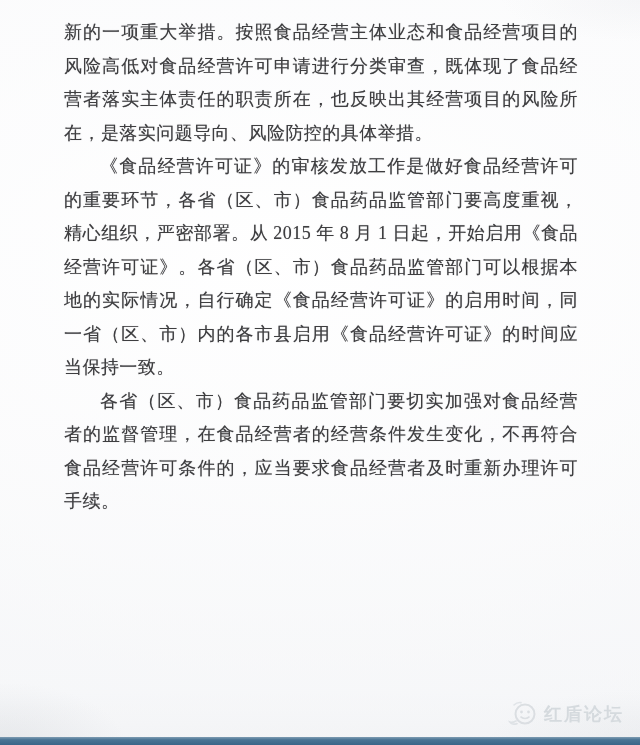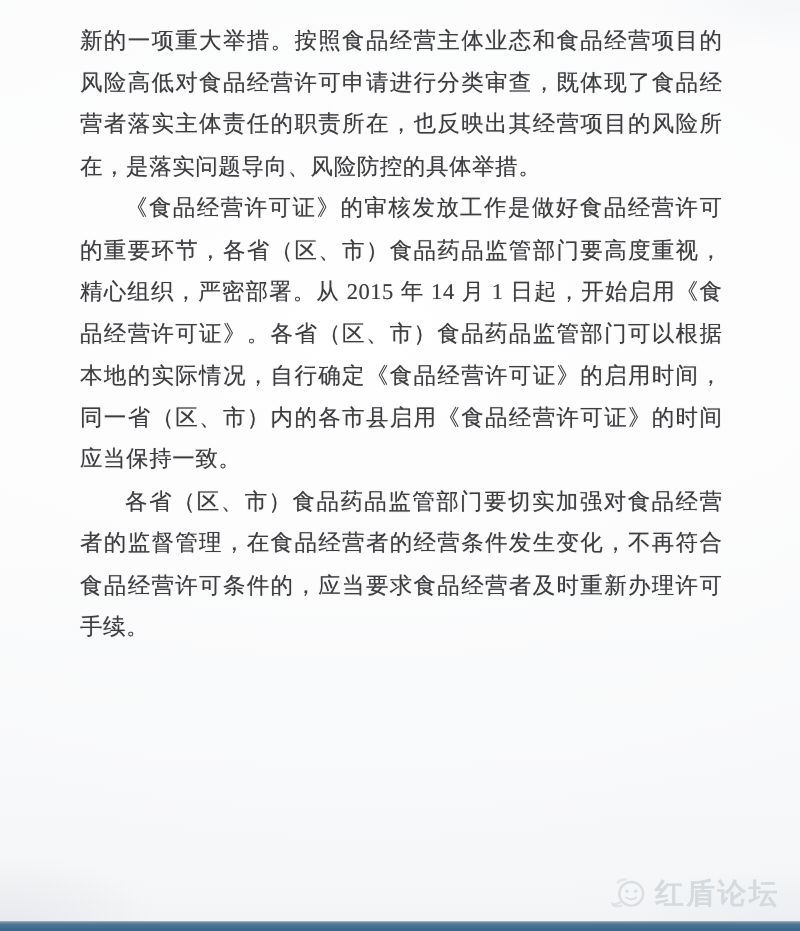--- a/index.html
+++ b/index.html
@@ -55,21 +55,21 @@
     top: 699px;
     display: flex;
     align-items: center;
     gap: 6px;
     user-select: none;
   }
 
   .wm-icon { width: 30px; height: 30px; opacity: 0.85; }
 
   .wm-label {
-    font-size: 23px;
+    font-size: 18px;
     letter-spacing: 2px;
     color: #d5dade;
     font-family: "Liberation Sans", "DejaVu Sans", sans-serif;
     font-weight: bold;
   }
 
   .footer-bar {
     position: absolute;
     left: 0;
     bottom: 0;
@@ -78,21 +78,21 @@
     background: linear-gradient(180deg, #7e9cb2 0%, #4a7494 35%, #3a6588 100%);
   }
 </style>
 </head>
 <body>
 
 <div class="page">
 
   <div class="doc-text">
     <p>新的一项重大举措。按照食品经营主体业态和食品经营项目的风险高低对食品经营许可申请进行分类审查，既体现了食品经营者落实主体责任的职责所在，也反映出其经营项目的风险所在，是落实问题导向、风险防控的具体举措。</p>
-    <p class="indent">《食品经营许可证》的审核发放工作是做好食品经营许可的重要环节，各省（区、市）食品药品监管部门要高度重视，精心组织，严密部署。从 2015 年 14 月 1 日起，开始启用《食品经营许可证》。各省（区、市）食品药品监管部门可以根据本地的实际情况，自行确定《食品经营许可证》的启用时间，同一省（区、市）内的各市县启用《食品经营许可证》的时间应当保持一致。</p>
+    <p class="indent">《食品经营许可证》的审核发放工作是做好食品经营许可的重要环节，各省（区、市）食品药品监管部门要高度重视，精心组织，严密部署。从 2015 年 8 月 1 日起，开始启用《食品经营许可证》。各省（区、市）食品药品监管部门可以根据本地的实际情况，自行确定《食品经营许可证》的启用时间，同一省（区、市）内的各市县启用《食品经营许可证》的时间应当保持一致。</p>
     <p class="indent">各省（区、市）食品药品监管部门要切实加强对食品经营者的监督管理，在食品经营者的经营条件发生变化，不再符合食品经营许可条件的，应当要求食品经营者及时重新办理许可手续。</p>
   </div>
 
   <div class="watermark">
     <svg class="wm-icon" viewBox="0 0 30 30" fill="none" xmlns="http://www.w3.org/2000/svg">
 
       <circle cx="17" cy="15" r="9.5" stroke="#d7dbdf" stroke-width="2"></circle>
       <circle cx="13.5" cy="13" r="1.4" fill="#d7dbdf"></circle>
       <circle cx="20.5" cy="13" r="1.4" fill="#d7dbdf"></circle>
       <path d="M13 18 q4 3 8 0" stroke="#d7dbdf" stroke-width="1.6" stroke-linecap="round"></path>

